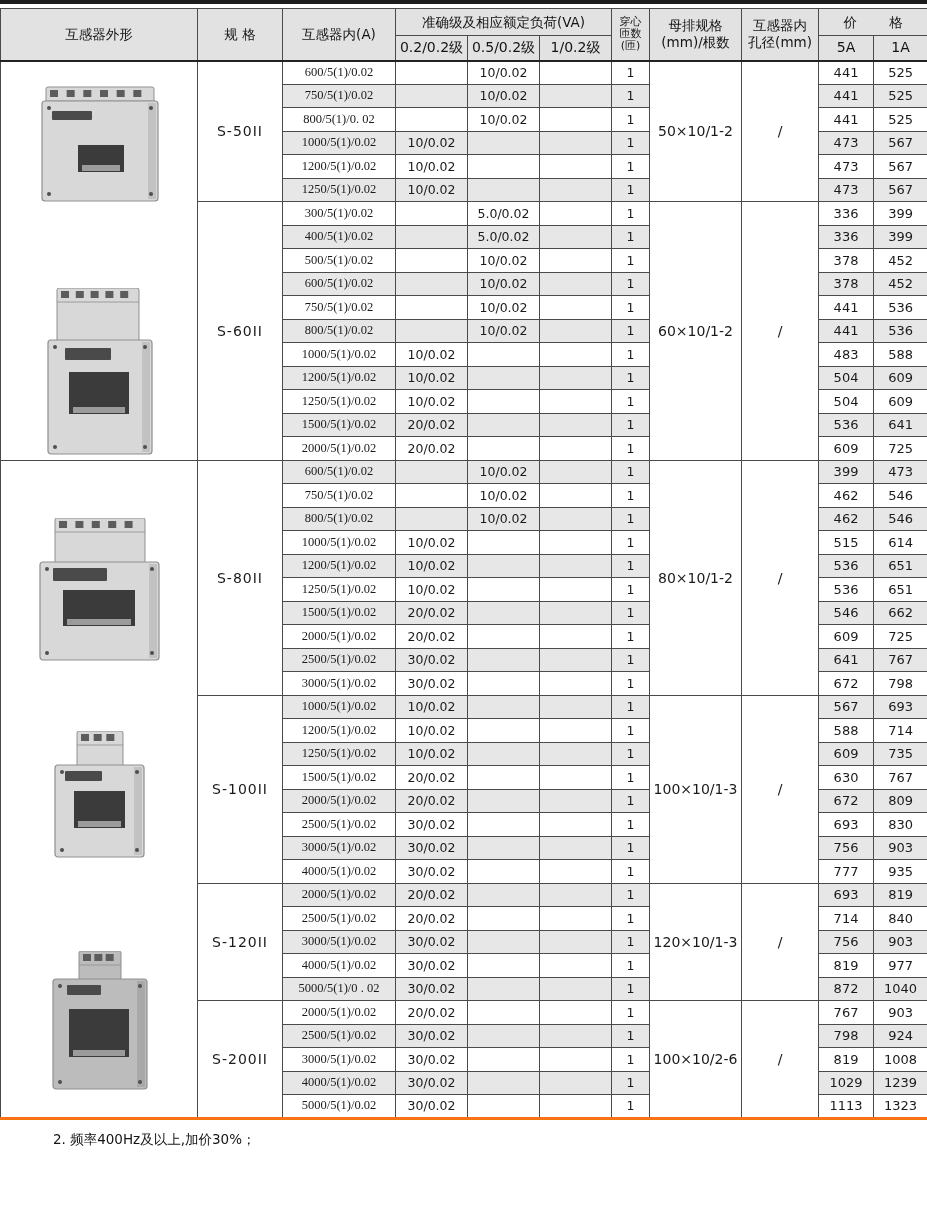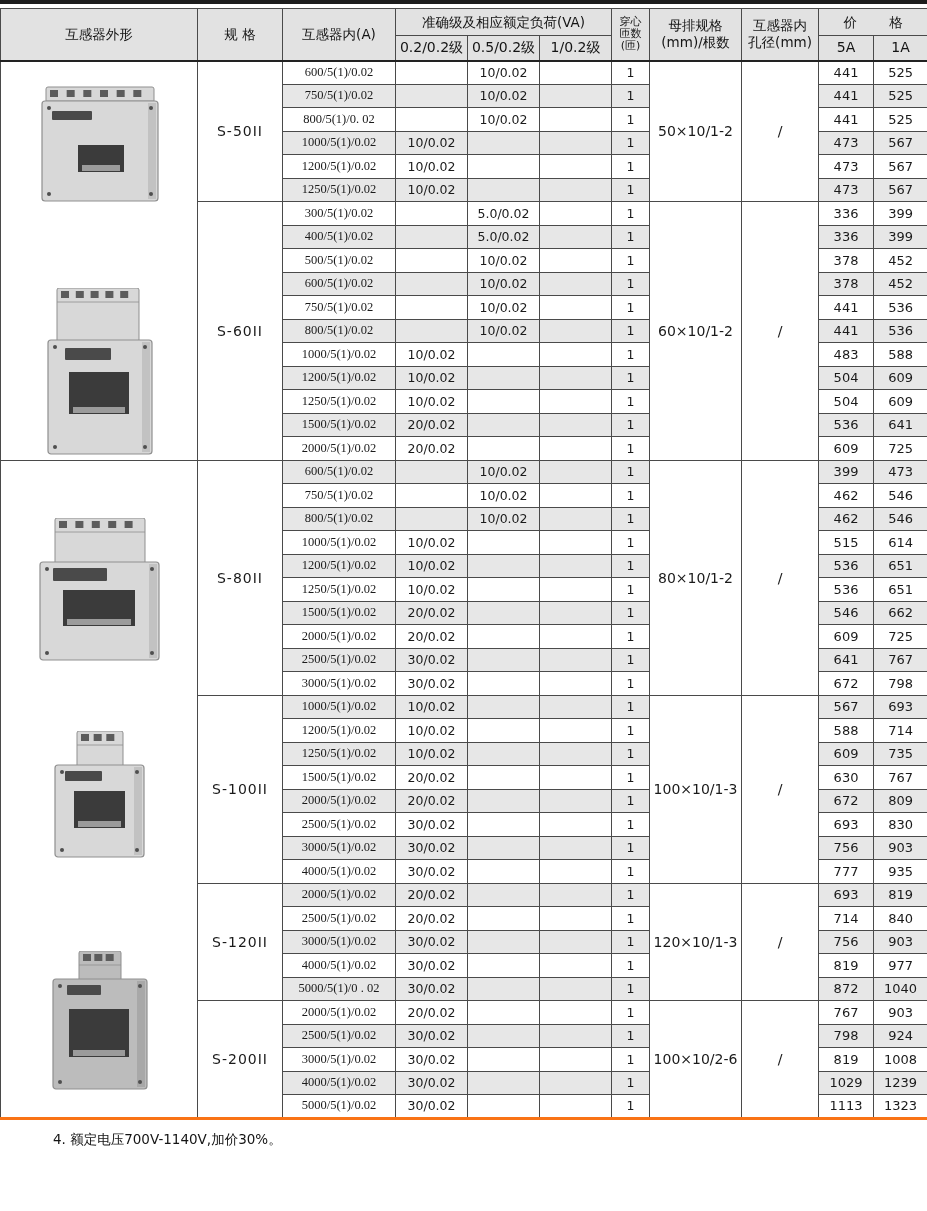--- a/index.html
+++ b/index.html
@@ -593,14 +593,14 @@
         <td class="acc"></td>
         <td class="acc"></td>
         <td class="turns">1</td>
         <td class="price">1113</td>
         <td class="price">1323</td>
       </tr>
     </tbody>
 </table>
 
 <div class="notes">
-  <div class="n-item">4. 额定电压700V-1140V,加价30%。</div>
+  <div class="n-item">2. 频率400Hz及以上,加价30%；</div>
 </div>
 
 </body></html>

